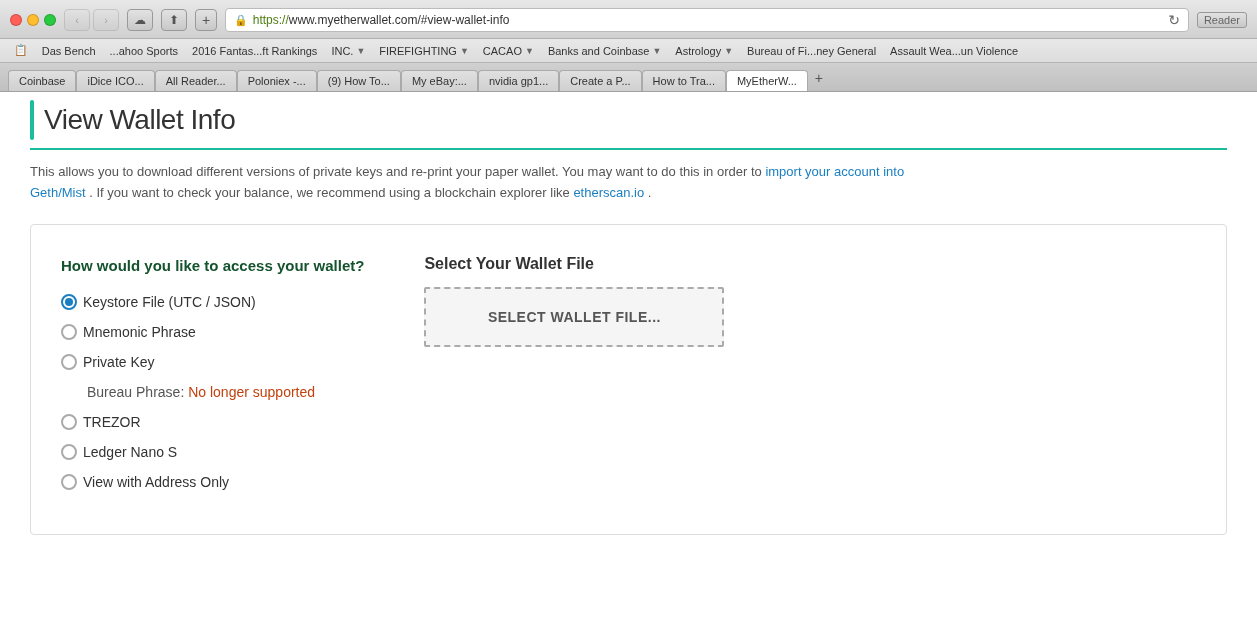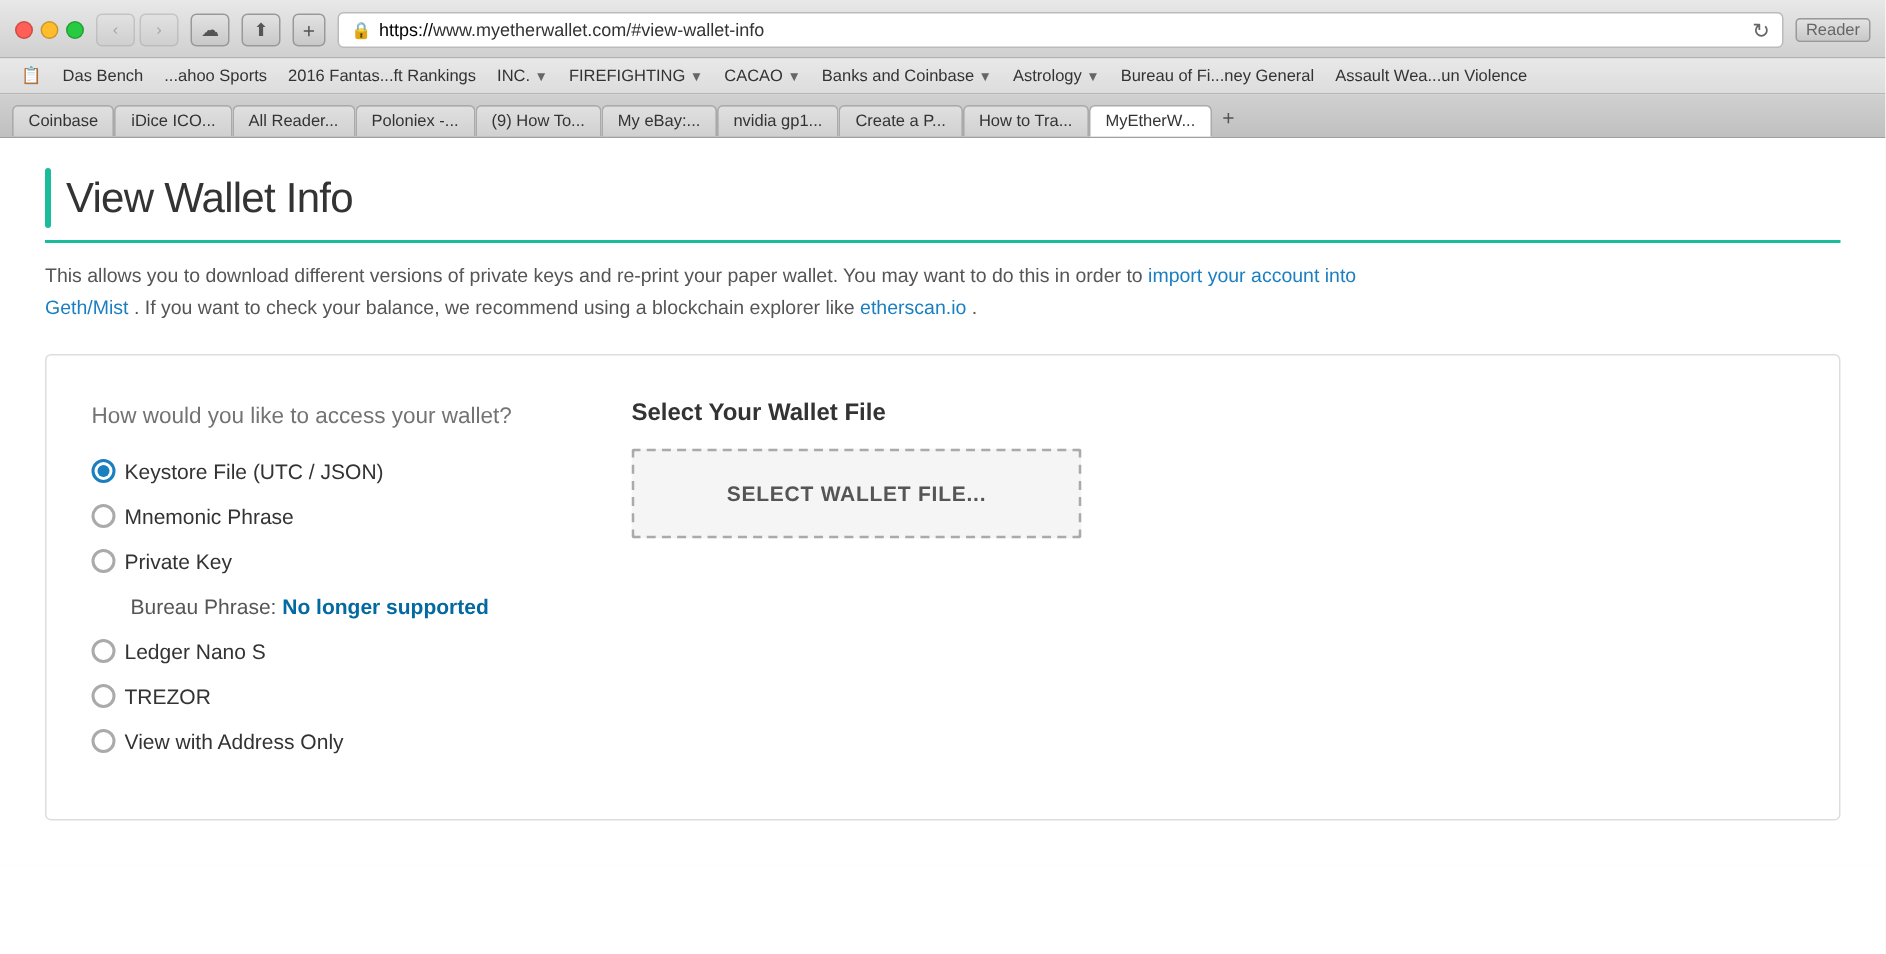--- a/index.html
+++ b/index.html
@@ -21,21 +21,21 @@
     .tl-green { background: #28ca41; }
     .nav-buttons { display: flex; gap: 3px; }
     .nav-btn { width: 26px; height: 22px; background: linear-gradient(to bottom, #e2e2e2, #c8c8c8); border: 1px solid #999; border-radius: 4px; display: flex; align-items: center; justify-content: center; cursor: pointer; font-size: 11px; color: #555; }
     .nav-btn.disabled { opacity: 0.4; }
     .cloud-btn { width: 26px; height: 22px; background: linear-gradient(to bottom, #e2e2e2, #c8c8c8); border: 1px solid #999; border-radius: 4px; display: flex; align-items: center; justify-content: center; font-size: 12px; color: #555; }
     .share-btn { width: 26px; height: 22px; background: linear-gradient(to bottom, #e2e2e2, #c8c8c8); border: 1px solid #999; border-radius: 4px; display: flex; align-items: center; justify-content: center; font-size: 12px; color: #555; }
     .add-tab-btn { width: 22px; height: 22px; background: linear-gradient(to bottom, #e2e2e2, #c8c8c8); border: 1px solid #999; border-radius: 4px; display: flex; align-items: center; justify-content: center; font-size: 14px; color: #555; }
     .address-bar-wrap { flex: 1; display: flex; align-items: center; background: #fff; border: 1px solid #bbb; border-radius: 4px; padding: 2px 8px; height: 24px; gap: 5px; }
     .ssl-icon { font-size: 11px; color: #4a4; }
     .address-text { font-size: 12px; color: #333; flex: 1; }
-    .address-text .https { color: #000000; }
+    .address-text .https { color: #4d7c0f; }
     .reload-btn { font-size: 14px; color: #666; }
     .reader-btn { font-size: 11px; color: #666; background: linear-gradient(to bottom, #e2e2e2, #c8c8c8); border: 1px solid #999; border-radius: 3px; padding: 1px 6px; }
 
     
     .bookmarks-bar {
       background: linear-gradient(to bottom, #e8e8e8, #ddd);
       border-bottom: 1px solid #b5b5b5;
       padding: 3px 8px;
       display: flex;
       align-items: center;
@@ -75,21 +75,21 @@
     
     .page-content {
       background: #f5f5f5;
       min-height: 460px;
       overflow: auto;
     }
 
     .page-inner {
       background: #fff;
       margin: 0;
-      padding: 20px 30px 30px;
+      padding: 8px 30px 30px;
     }
 
     .page-title-wrap {
       display: flex;
       align-items: center;
       gap: 10px;
       margin-bottom: 12px;
       border-bottom: 2px solid #1abc9c;
       padding-bottom: 8px;
     }
@@ -129,22 +129,22 @@
       display: flex;
       gap: 60px;
       align-items: flex-start;
     }
 
     .left-col { min-width: 300px; }
     .right-col { flex: 1; }
 
     .section-label {
       font-size: 15px;
-      font-weight: normal;
-      color: #737373;
+      font-weight: bold;
+      color: #14532d;
       margin-bottom: 18px;
       line-height: 1.4;
     }
 
     .radio-option {
       display: flex;
       align-items: center;
       gap: 6px;
       margin-bottom: 14px;
       cursor: pointer;
@@ -179,22 +179,21 @@
     }
 
     .parity-line {
       margin-left: 26px;
       margin-bottom: 14px;
       font-size: 14px;
       color: #555;
     }
 
     .parity-line span.no-longer {
-      color: #0369a1;
-      font-weight: bold;
+      color: #c2410c;
     }
     .wallet-file-label {
       font-size: 16px;
       font-weight: bold;
       color: #333;
       margin-bottom: 14px;
     }
 
     .select-file-btn {
       width: 220px;
@@ -325,26 +324,26 @@
           <span class="radio-label">Private Key</span>
         </div>
 
         <div class="parity-line">
           <span>Bureau Phrase:</span>
           <span class="no-longer">No longer supported</span>
         </div>
 
         <div class="radio-option">
           <div class="radio-circle"></div>
+          <span class="radio-label">TREZOR</span>
+        </div>
+
+        <div class="radio-option">
+          <div class="radio-circle"></div>
           <span class="radio-label">Ledger Nano S</span>
-        </div>
-
-        <div class="radio-option">
-          <div class="radio-circle"></div>
-          <span class="radio-label">TREZOR</span>
         </div>
 
         <div class="radio-option">
           <div class="radio-circle"></div>
           <span class="radio-label">View with Address Only</span>
         </div>
       </div>
 
       <div class="right-col">
         <div class="wallet-file-label">Select Your Wallet File</div>

